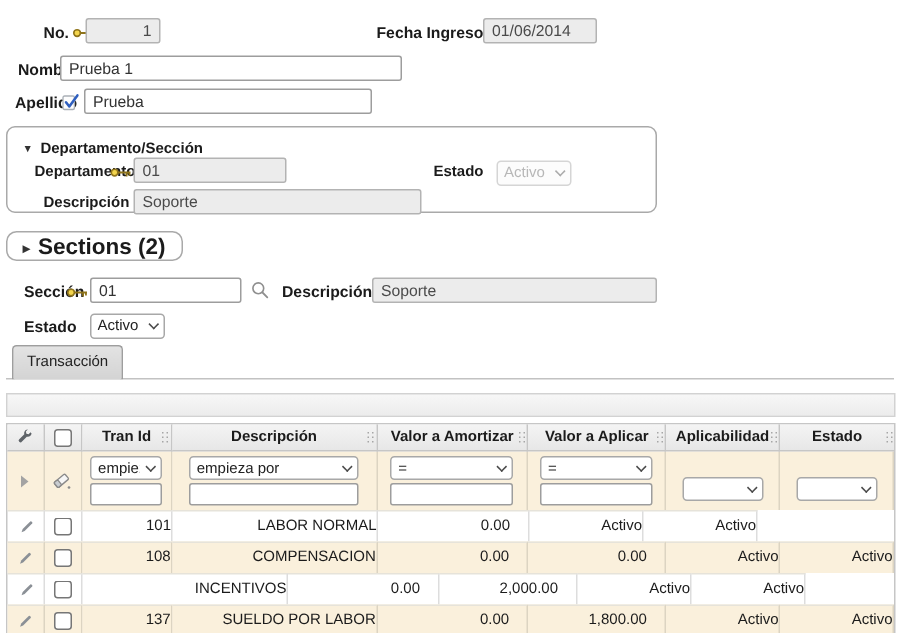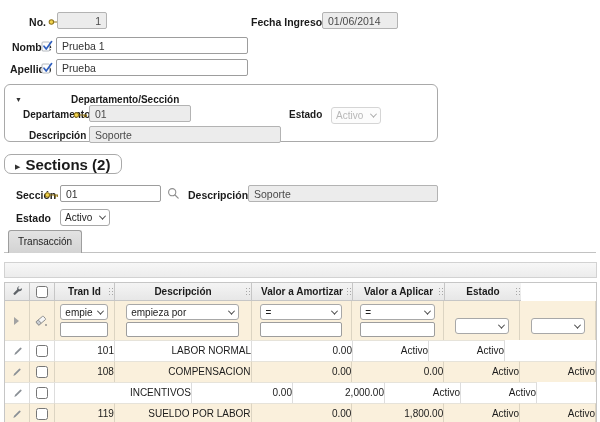--- a/index.html
+++ b/index.html
@@ -36,21 +36,21 @@
       border-bottom:1px solid #C6C6C6;font-weight:bold;text-align:center;line-height:17px;
       height:18px;position:relative;}
   .c0{width:25px;} .c1{width:25px;} .c2{width:60px;} .c3{width:137px;}
   .c4{width:101px;} .c5{width:92px;} .c6{width:76px;} .c7{width:76px;border-right:none;}
   .frow .td{background:#FAF0DC;border-right:1px solid #DCD4C2;height:39px;}
   .fcell{display:flex;flex-direction:column;align-items:center;justify-content:center;gap:2px;}
   .fsel{height:16px;} .finp{height:15px;padding:0 3px;border-radius:2px;}
   .data-row .td{height:21px;line-height:20px;border-top:1px solid #E6E3DA;border-right:1px solid #DDDDDD;}
   .data-row.alt .td{background:#FAF0DC;border-right:1px solid #DCD4C2;}
   .cellpad{padding-left:7px;text-align:right;}
-  .num{text-align:right;}
+  .num{text-align:right;padding-right:12px;}
   .center{display:flex;align-items:center;justify-content:center;}
   .cb{width:12px;height:12px;margin:0;accent-color:#fff;}
   .dots{position:absolute;right:3px;top:5px;width:5px;height:8px;}
   .dots::before{content:"";position:absolute;width:1px;height:1px;background:#A6A6A6;
         box-shadow:0 3px #A6A6A6,0 6px #A6A6A6,3px 0 #A6A6A6,3px 3px #A6A6A6,3px 6px #A6A6A6;}
   .rowtri{width:0;height:0;border-left:5px solid #A3A3A3;border-top:4px solid transparent;
           border-bottom:4px solid transparent;}
   svg{display:block;}
 </style>
 </head>
@@ -71,36 +71,36 @@
   <input class="abs inp ro" style="left: 322px; top: 12px; width: 76px;" readonly="" value="01/06/2014">
 
   
   <div class="abs lbl" style="left:12px;top:41px;">Nombre</div>
   <span class="abs" style="left:41px;top:40px;">
     <svg width="12" height="12" viewBox="0 0 12 12">
         <rect x="1" y="2" width="7.6" height="9" rx="1" fill="#FDFDFD" stroke="#AAB0B7" stroke-width="0.9"></rect>
         <polyline points="3,6.2 5.2,9 10.6,1.6" stroke="#2F5FBF" stroke-width="1.7" fill="none" stroke-linecap="round" stroke-linejoin="round"></polyline>
       </svg>
   </span>
-  <input class="abs inp" style="left: 56px; top: 37px; width: 192px;" value="Prueba 1">
+  <input class="abs inp" style="left: 40px; top: 37px; width: 228px;" value="Prueba 1">
 
   
   <div class="abs lbl" style="left:10px;top:63px;">Apellido</div>
   <span class="abs" style="left:41px;top:62px;">
     <svg width="12" height="12" viewBox="0 0 12 12">
         <rect x="1" y="2" width="7.6" height="9" rx="1" fill="#FDFDFD" stroke="#AAB0B7" stroke-width="0.9"></rect>
         <polyline points="3,6.2 5.2,9 10.6,1.6" stroke="#2F5FBF" stroke-width="1.7" fill="none" stroke-linecap="round" stroke-linejoin="round"></polyline>
       </svg>
   </span>
   <input class="abs inp" style="left: 56px; top: 59px; width: 192px;" value="Prueba">
 
   
   <div class="abs regionbox" style="left:4px;top:84px;width:434px;height:58px;">
     <div class="abs" style="left:10px;top:4px;cursor:pointer;">
-      <span class="tri">▼</span><span class="lbl" style="font-size:10px;margin-left:44px;">Departamento/Sección</span>
+      <span class="tri">▼</span><span class="lbl" style="font-size:10px;">Departamento/Sección</span>
     </div>
     <div class="abs lbl" style="left:18px;top:24px;width:50px;font-size:10px;">Departamento</div>
     <span class="abs" style="left:68px;top:25px;">
       <svg width="15" height="10" viewBox="0 0 15 10">
           <circle cx="3.4" cy="5" r="2.2" fill="#F3D54E" stroke="#8F741B" stroke-width="1.1"></circle>
           <path d="M5.8 5 H14 M11.4 5 V7.6 M13.3 5 V7" stroke="#8F741B" stroke-width="1.2" fill="none"></path>
         </svg>
     </span>
     <input class="abs inp ro" style="left: 84px; top: 20px; width: 102px;" readonly="" value="01">
     <div class="abs lbl" style="left:284px;top:24px;font-size:10px;">Estado</div>
@@ -160,20 +160,21 @@
             <path d="M10.9 3.1 c0 1.7 -1.7 3 -3.4 2.5 L4 9.1 a1.3 1.3 0 1 1 -1.8 -1.8 L5.7 3.8 C5.2 2.1 6.5 0.4 8.2 0.4 L6.8 1.8 7.2 3.4 8.8 3.8 10.2 2.4 c.4.5.7.5.7.7z" fill="#5E6368"></path>
           </svg>
       </div>
       <div class="th c1 center">
         <input type="checkbox" class="cb" style="">
       </div>
       <div class="th c2"><span>Tran Id</span><span class="dots"></span></div>
       <div class="th c3"><span>Descripción</span><span class="dots"></span></div>
       <div class="th c4"><span>Valor a Amortizar</span><span class="dots"></span></div>
       <div class="th c5"><span>Valor a Aplicar</span><span class="dots"></span></div>
+      <div class="th c6"><span>Aplicabilidad</span><span class="dots"></span></div>
       <div class="th c7"><span>Estado</span><span class="dots"></span></div>
     </div>
 
     <div class="tr frow">
       <div class="td c0 center">
           <span class="rowtri"></span>
         </div>
       <div class="td c1 center">
         <svg width="13" height="13" viewBox="0 0 13 13">
             <g transform="rotate(-40 6 6.5)">
@@ -271,21 +272,21 @@
 
     <div class="tr data-row alt">
       <div class="td c0 center">
         <svg width="11" height="11" viewBox="0 0 12 12">
               <path d="M2.6 9.7 L3.4 7.3 8.9 1.8 a0.65 0.65 0 0 1 0.9 0 l0.5 0.5 a0.65 0.65 0 0 1 0 0.9 L4.8 8.7 Z" fill="#8B9096"></path>
             </svg>
       </div>
       <div class="td c1 center">
         <input type="checkbox" class="cb" style="">
       </div>
-      <div class="td c2 cellpad"><span>119</span></div>
+      <div class="td c2 cellpad"><span>137</span></div>
       <div class="td c3 cellpad"><span>SUELDO POR LABOR</span></div>
       <div class="td c4 num"><span>0.00</span></div>
       <div class="td c5 num"><span>1,800.00</span></div>
       <div class="td c6 cellpad"><span>Activo</span></div>
       <div class="td c7 cellpad"><span>Activo</span></div>
     </div>
   </div>
   </div>
 
   

